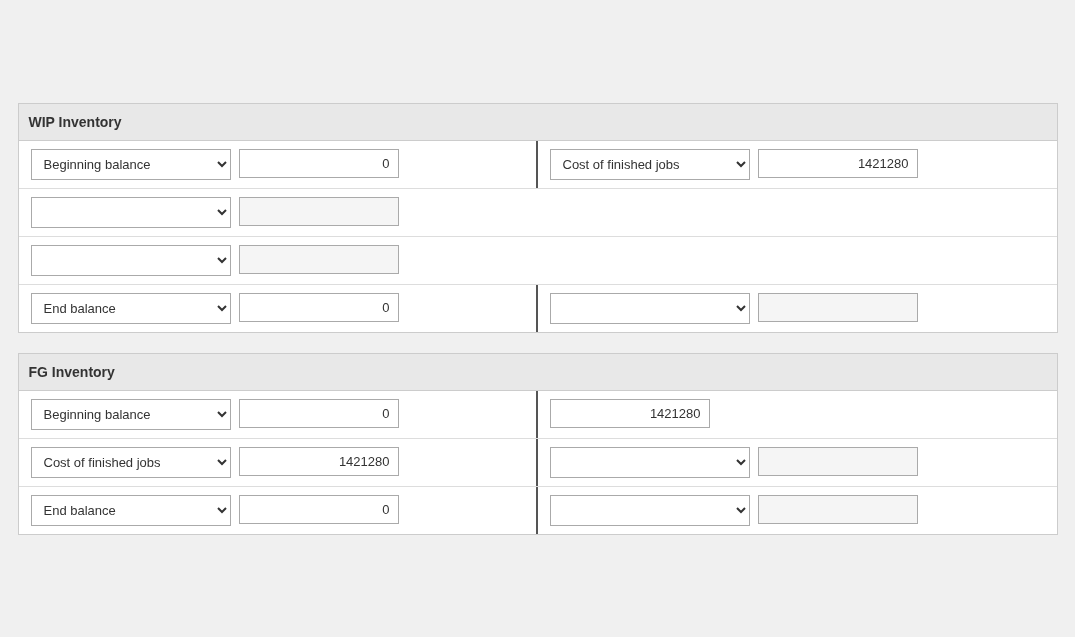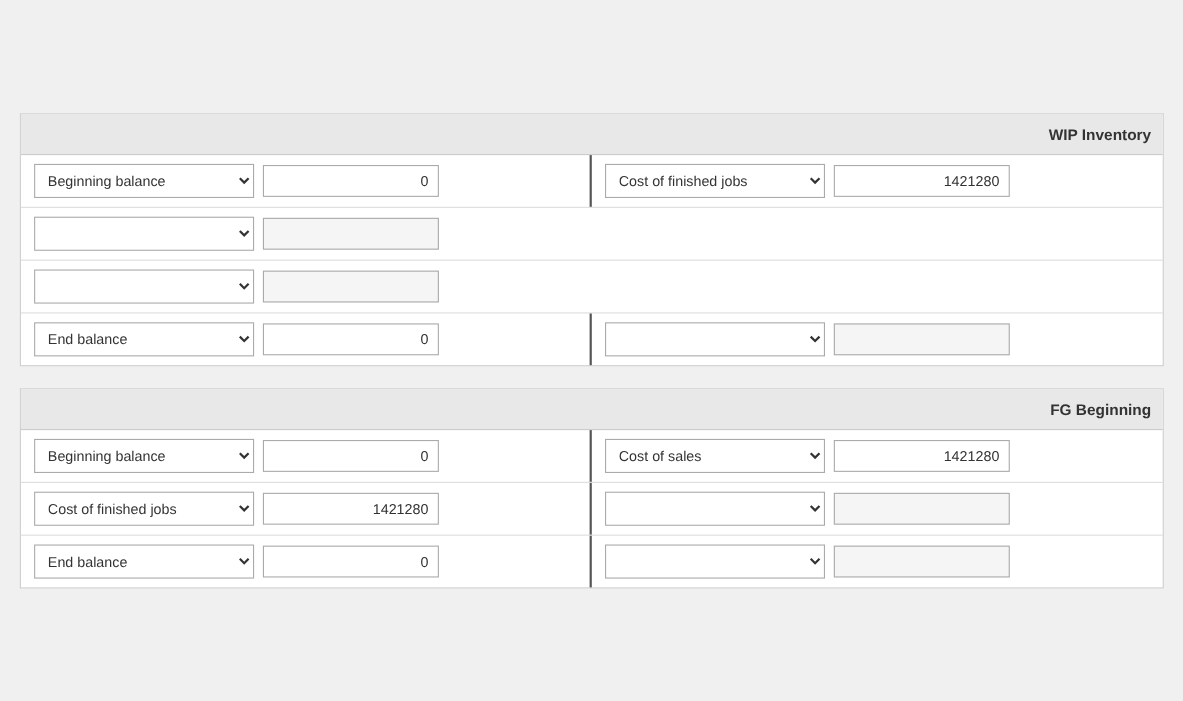--- a/index.html
+++ b/index.html
@@ -24,35 +24,35 @@
       padding: 20px 0;
     }
 
     .inventory-section {
       background: #fff;
       border: 1px solid #ccc;
     }
 
     .section-header {
       background: #e8e8e8;
-      text-align: right;
+      text-align: left;
       padding: 10px;
       font-weight: bold;
       font-size: 14px;
       border-bottom: 1px solid #ccc;
     }
 
     .section-body {
       display: flex;
       flex-direction: column;
     }
 
     .half {
       display: flex;
-      align-items: center;
+      align-items: flex-start;
       width: 50%;
       gap: 8px;
       padding: 8px 12px;
     }
 
     .half.left {
       border-right: 2px solid #555;
     }
 
     .full-row {
@@ -126,29 +126,28 @@
           </div>
           <div class="half">
             <select><option value="Cost of finished jobs">Cost of finished jobs</option><option value="Cost of sales">Cost of sales</option><option value="" selected=""></option></select>
             <input type="text" class="value-input empty" style="">
           </div>
         </div>
       </div>
   </div>
 
   <div class="inventory-section">
-    <div class="section-header">FG Beginning</div>
+    <div class="section-header">FG Inventory</div>
     <div class="section-body" id="fg-body">
         <div class="full-row">
           <div class="half left">
             <select><option value="Beginning balance">Beginning balance</option><option value="DL">DL</option><option value="Applied OH">Applied OH</option><option value="End balance">End balance</option><option value="Cost of finished jobs">Cost of finished jobs</option></select>
             <input type="text" class="value-input" value="0" style="">
           </div>
           <div class="half">
-            <select><option value="Cost of finished jobs">Cost of finished jobs</option><option value="Cost of sales" selected="">Cost of sales</option><option value=""></option></select>
             <input type="text" class="value-input" value="1421280" style="">
           </div>
         </div>
         <div class="full-row">
           <div class="half left">
             <select><option value="Beginning balance">Beginning balance</option><option value="DL">DL</option><option value="Applied OH">Applied OH</option><option value="End balance">End balance</option><option value="Cost of finished jobs" selected="">Cost of finished jobs</option></select>
             <input type="text" class="value-input" value="1421280" style="">
           </div>
           <div class="half">
             <select><option value="Cost of finished jobs">Cost of finished jobs</option><option value="Cost of sales">Cost of sales</option><option value="" selected=""></option></select>

